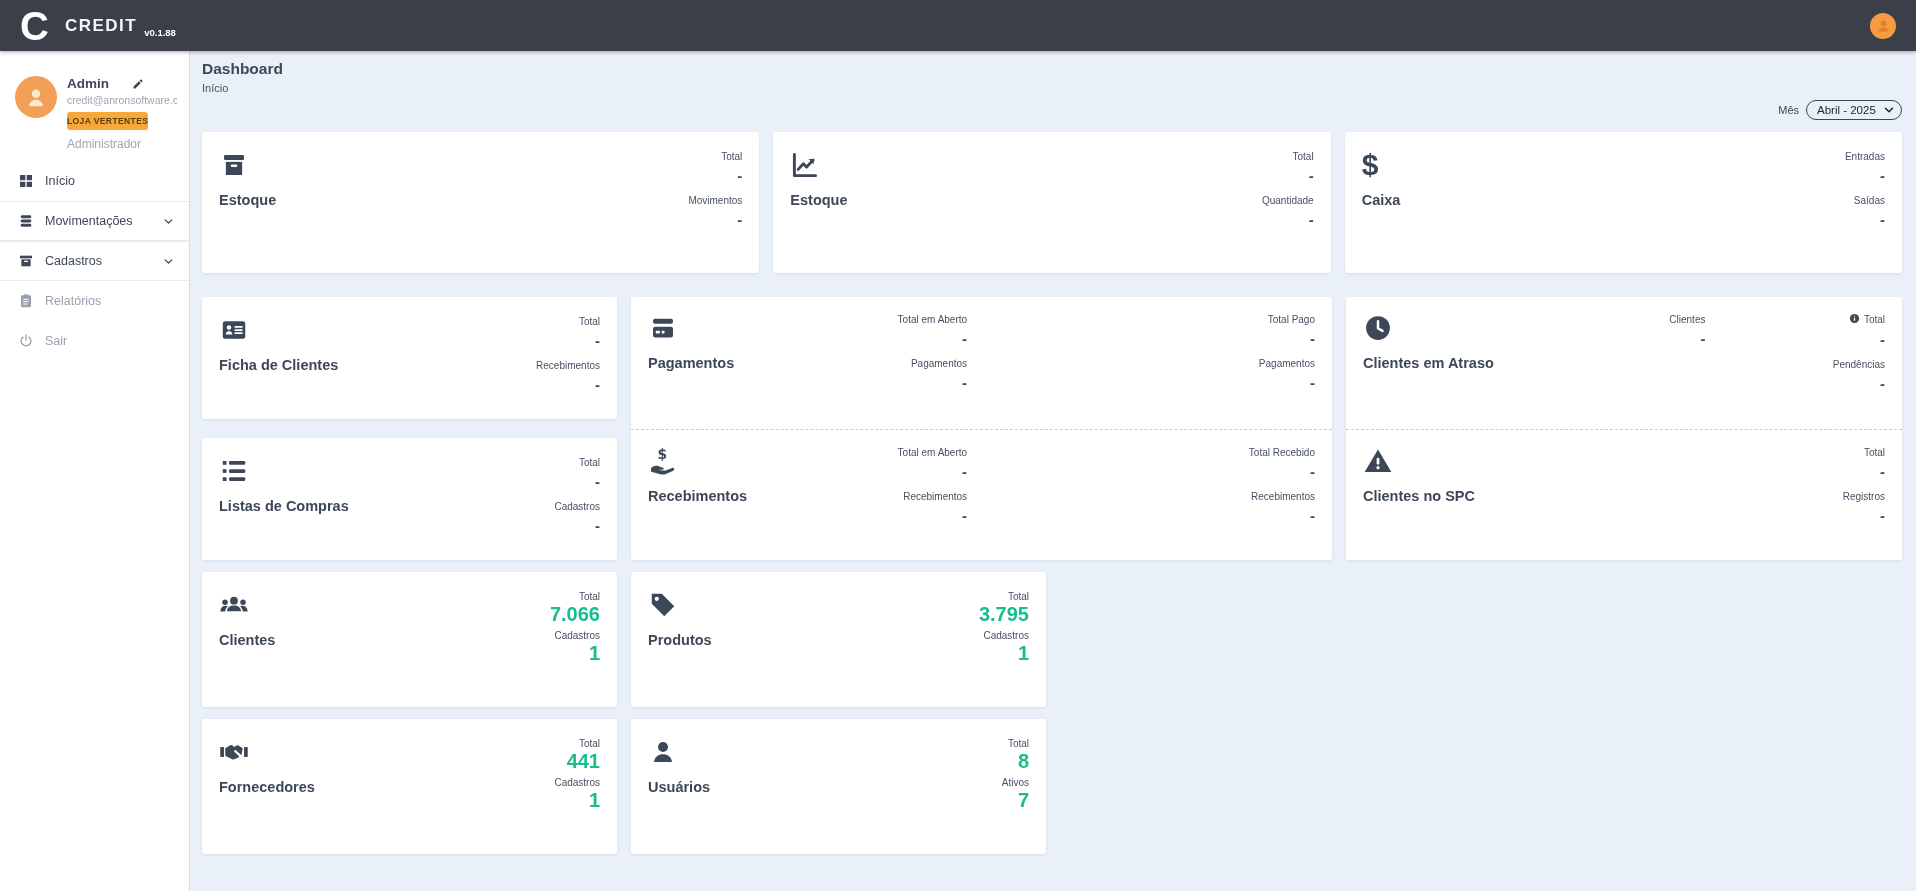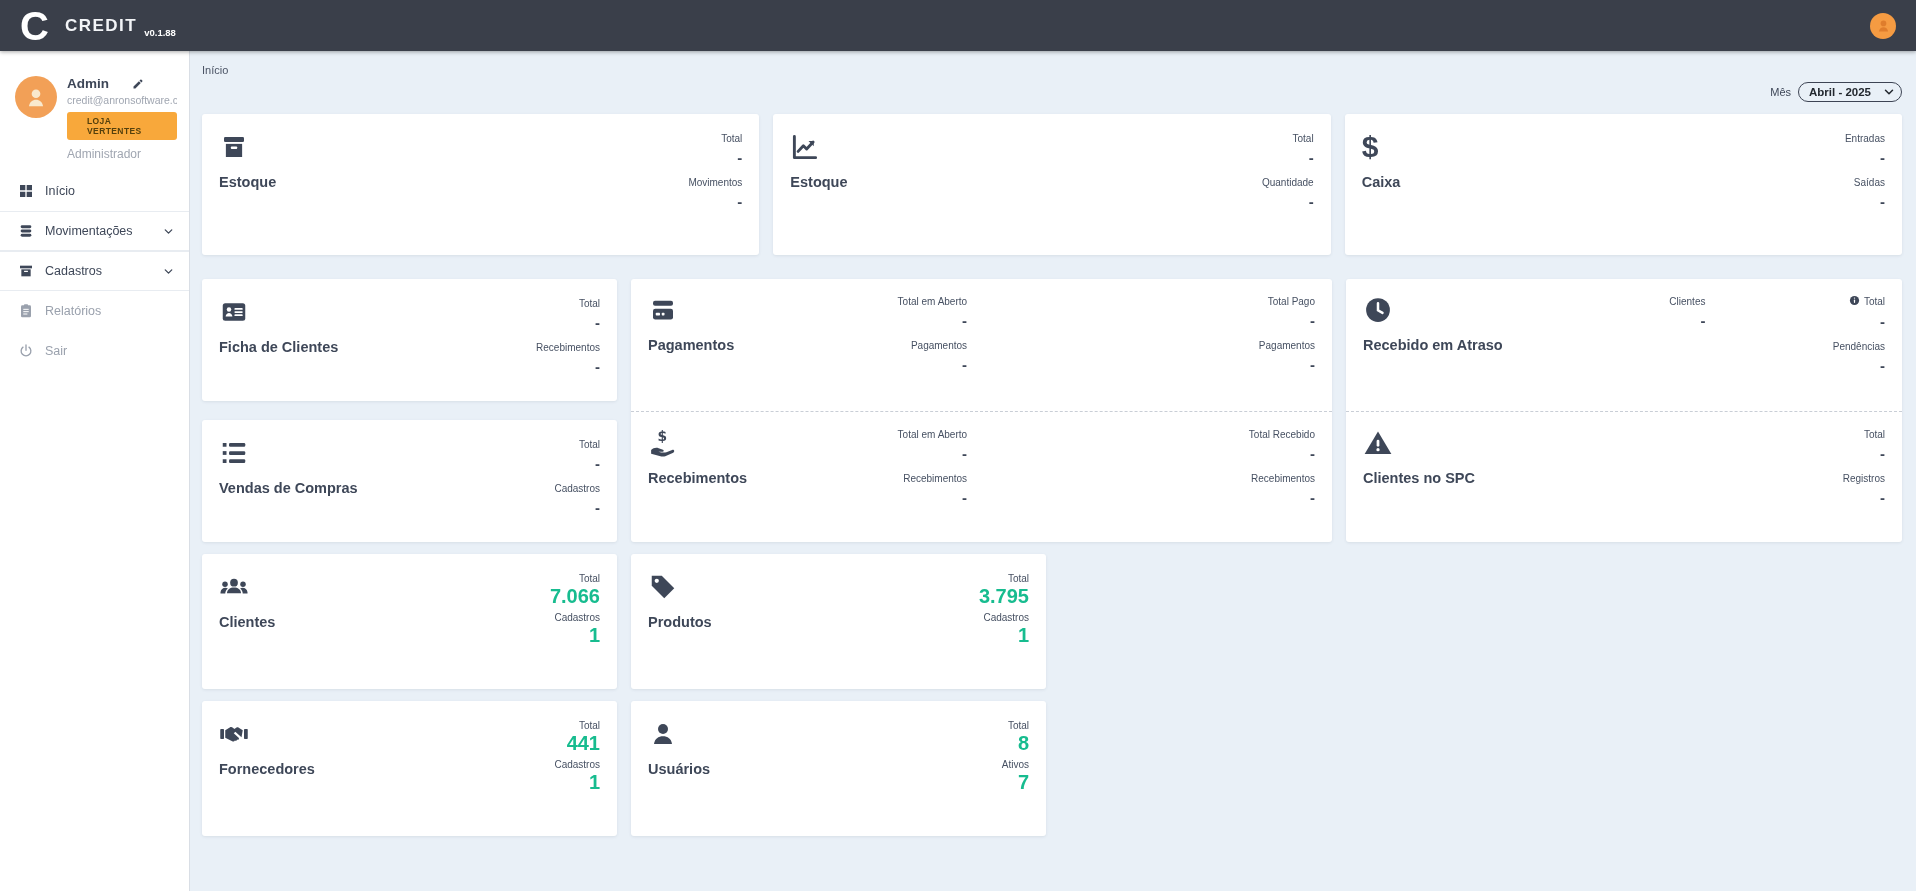--- a/index.html
+++ b/index.html
@@ -21,38 +21,38 @@
   .main { flex:1; padding:0 14px 0 12px; }
 
   
   .user { padding:25px 12px 0 15px; display:flex; gap:10px; }
   .avatar { width:42px; height:42px; border-radius:50%; background:#f2a057; flex:none; display:flex; align-items:center; justify-content:center; }
   .avatar svg { width:26px; height:26px; fill:#f9e9cd; }
   .user-info { min-width:0; }
   .user-name { font-size:13.5px; font-weight:700; color:#3e4758; display:flex; align-items:center; gap:23px; }
   .user-name svg { width:12px; height:12px; fill:#3e4758; cursor:pointer; }
   .user-email { font-size:10.5px; color:#a0a6b1; margin-top:3px; white-space:nowrap; overflow:hidden; max-width:122px; }
-  .badge { display:inline-block; background:#f8a83b; color:#54400d; font-size:8.5px; font-weight:700; letter-spacing:.4px; padding:4px 20px; border-radius:3px; margin-top:6px; }
+  .badge { display:inline-block; background:#f8a83b; color:#54400d; font-size:8.5px; font-weight:700; letter-spacing:.4px; padding:4px 0; border-radius:3px; margin-top:6px; }
   .role { font-size:12px; color:#a0a6b1; margin-top:7px; }
   nav { margin-top:10px; }
   .nav-item { height:40px; display:flex; align-items:center; gap:11px; padding:0 14px 0 18px; font-size:12.5px; color:#3e4758; cursor:pointer; }
   .nav-item svg { width:16px; height:16px; fill:#3e4758; flex:none; }
   .nav-item.bordered { border-top:1px solid #e8ecf1; border-bottom:1px solid #e8ecf1; }
   .nav-item.muted { color:#9aa1ad; }
   .nav-item.muted svg { fill:#9aa1ad; }
   .chev { margin-left:auto; }
   .chev svg { width:13px; height:13px; fill:none !important; stroke:#3e4758; stroke-width:2.4; stroke-linecap:round; stroke-linejoin:round; }
 
   
   .page-head { padding-top:9px; }
   .page-title { font-size:15.5px; font-weight:700; color:#3e4758; }
   .crumb { font-size:11px; color:#4a5364; margin-top:4px; }
   .month-row { display:flex; justify-content:flex-end; align-items:center; gap:7px; margin-top:6px; height:20px; }
   .month-label { font-size:11px; color:#3e4758; }
-  .select { height:20px; width:104px; border:1.6px solid #3d4454; border-radius:10px; padding:0 6px 0 10px; display:flex; align-items:center; justify-content:space-between; font-size:11.5px; font-weight:700; color:#22272e; cursor:pointer; background:transparent; }
+  .select { height:20px; width:96px; border:1.6px solid #3d4454; border-radius:10px; padding:0 6px 0 10px; display:flex; align-items:center; justify-content:space-between; font-size:11.5px; font-weight:400; color:#22272e; cursor:pointer; background:transparent; }
   .select svg { width:12px; height:12px; fill:none; stroke:#22272e; stroke-width:3; stroke-linecap:round; stroke-linejoin:round; }
 
   
   .row { display:flex; gap:14px; }
   .row1 { margin-top:12px; }
   .row1 .card { flex:1; height:141px; }
   .row2 { margin-top:24px; }
   .colA { width:415px; flex:none; display:flex; flex-direction:column; gap:19px; }
   .colA .card { height:122px; }
   .cardB { width:701px; flex:none; height:263px; }
@@ -170,20 +170,21 @@
             <path d="M12 3v8"></path>
             <path d="M7.5 6.2a7.3 7.3 0 1 0 9 0"></path>
           </svg>
         <span>Sair</span>
       </div>
     </nav>
   </aside>
 
   <main class="main">
     <div class="page-head">
+      <div class="page-title">Dashboard</div>
       <div class="crumb">Início</div>
     </div>
     <div class="month-row">
       <span class="month-label">Mês</span>
       <div class="select">
         <span>Abril - 2025</span>
         <svg viewBox="0 0 24 24">
             <path d="M5 8.5l7 7 7-7"></path>
           </svg>
       </div>
@@ -275,21 +276,21 @@
               <span class="cicon">
                 <svg viewBox="0 0 24 24">
                     <rect x="3" y="4" width="3" height="3"></rect>
                     <rect x="8" y="4" width="13" height="3" rx="1"></rect>
                     <rect x="3" y="10.5" width="3" height="3"></rect>
                     <rect x="8" y="10.5" width="13" height="3" rx="1"></rect>
                     <rect x="3" y="17" width="3" height="3"></rect>
                     <rect x="8" y="17" width="13" height="3" rx="1"></rect>
                   </svg>
               </span>
-              <div class="card-title">Vendas de Compras</div>
+              <div class="card-title">Listas de Compras</div>
             </div>
             <div class="card-stats">
               <div class="stat-label">Total</div>
               <div class="stat-value">-</div>
               <div class="stat-label">Cadastros</div>
               <div class="stat-value">-</div>
             </div>
           </div>
         </div>
       </div>
@@ -351,21 +352,21 @@
 
       <div class="card cardC">
         <div class="section">
           <div class="section-left">
             <span class="cicon">
               <svg viewBox="0 0 24 24">
                   <circle cx="12" cy="12" r="9.5"></circle>
                   <path d="M12 6.5v5.7l3.6 2.1" stroke="#fff" stroke-width="2" fill="none" stroke-linecap="round"></path>
                 </svg>
             </span>
-            <div class="card-title">Recebido em Atraso</div>
+            <div class="card-title">Clientes em Atraso</div>
           </div>
           <div class="stats2">
             <div class="sc sc1">
               <div class="stat-label">Clientes</div>
               <div class="stat-value">-</div>
             </div>
             <div class="sc sc2">
               <div class="stat-label"><span class="info-ic"><svg viewBox="0 0 24 24">
                       <circle cx="12" cy="12" r="10"></circle>
                       <rect x="10.7" y="10" width="2.6" height="7.2" rx="1.3" fill="#fff"></rect>

